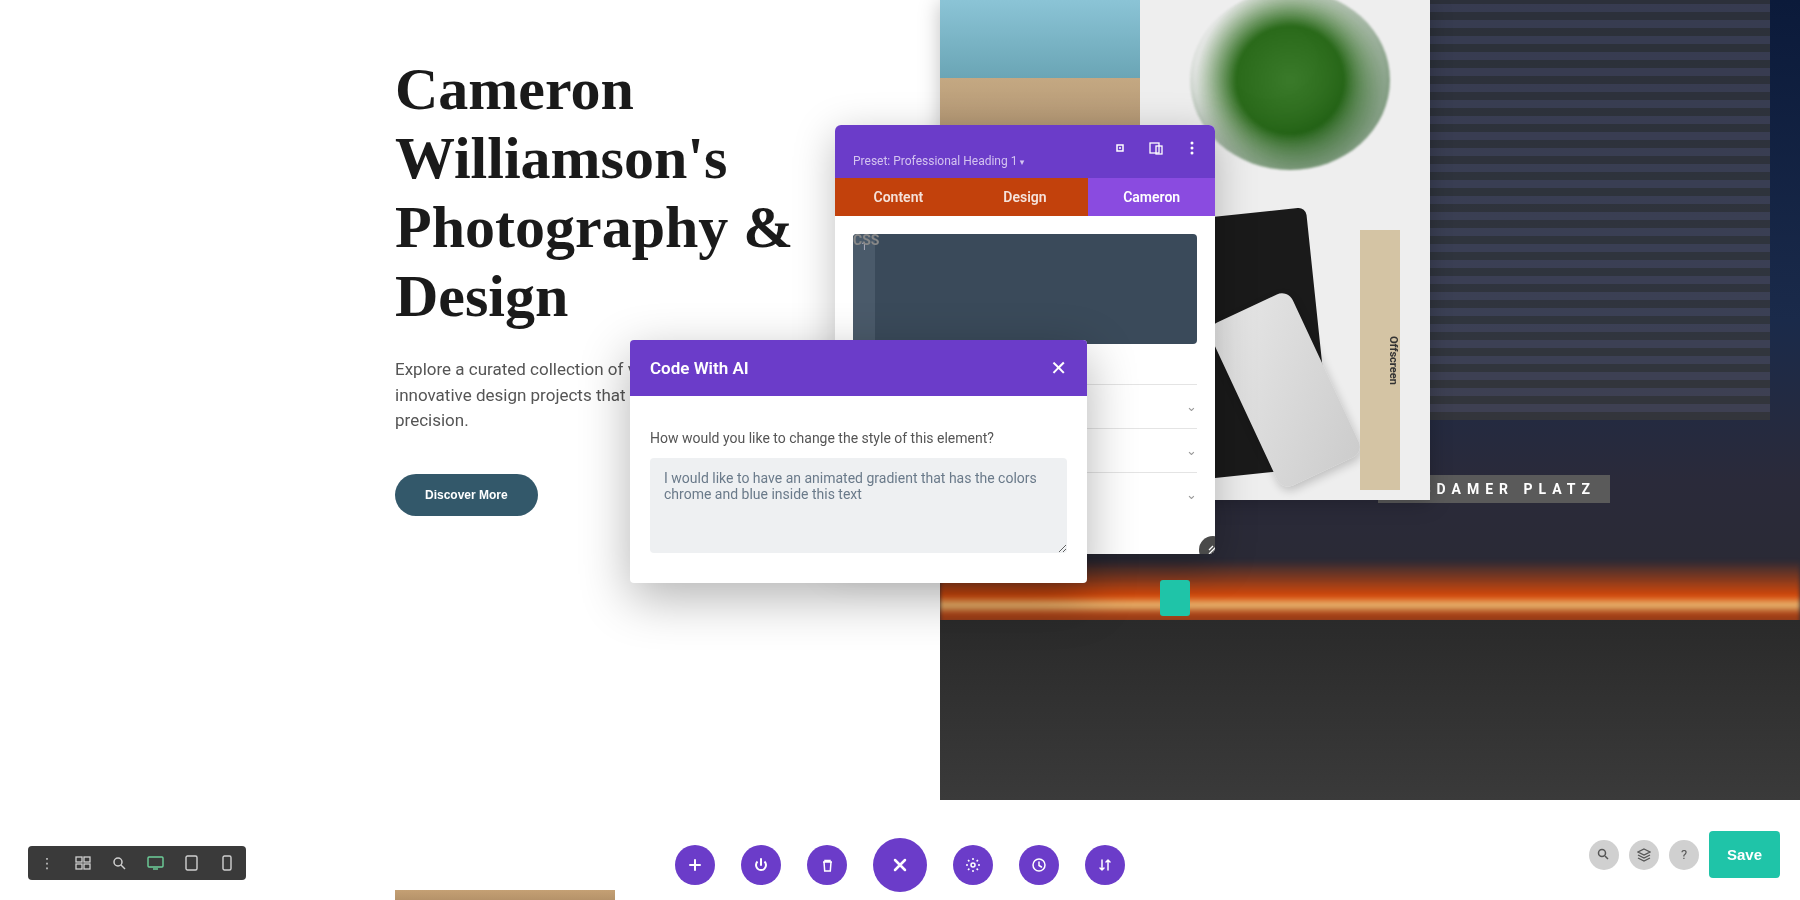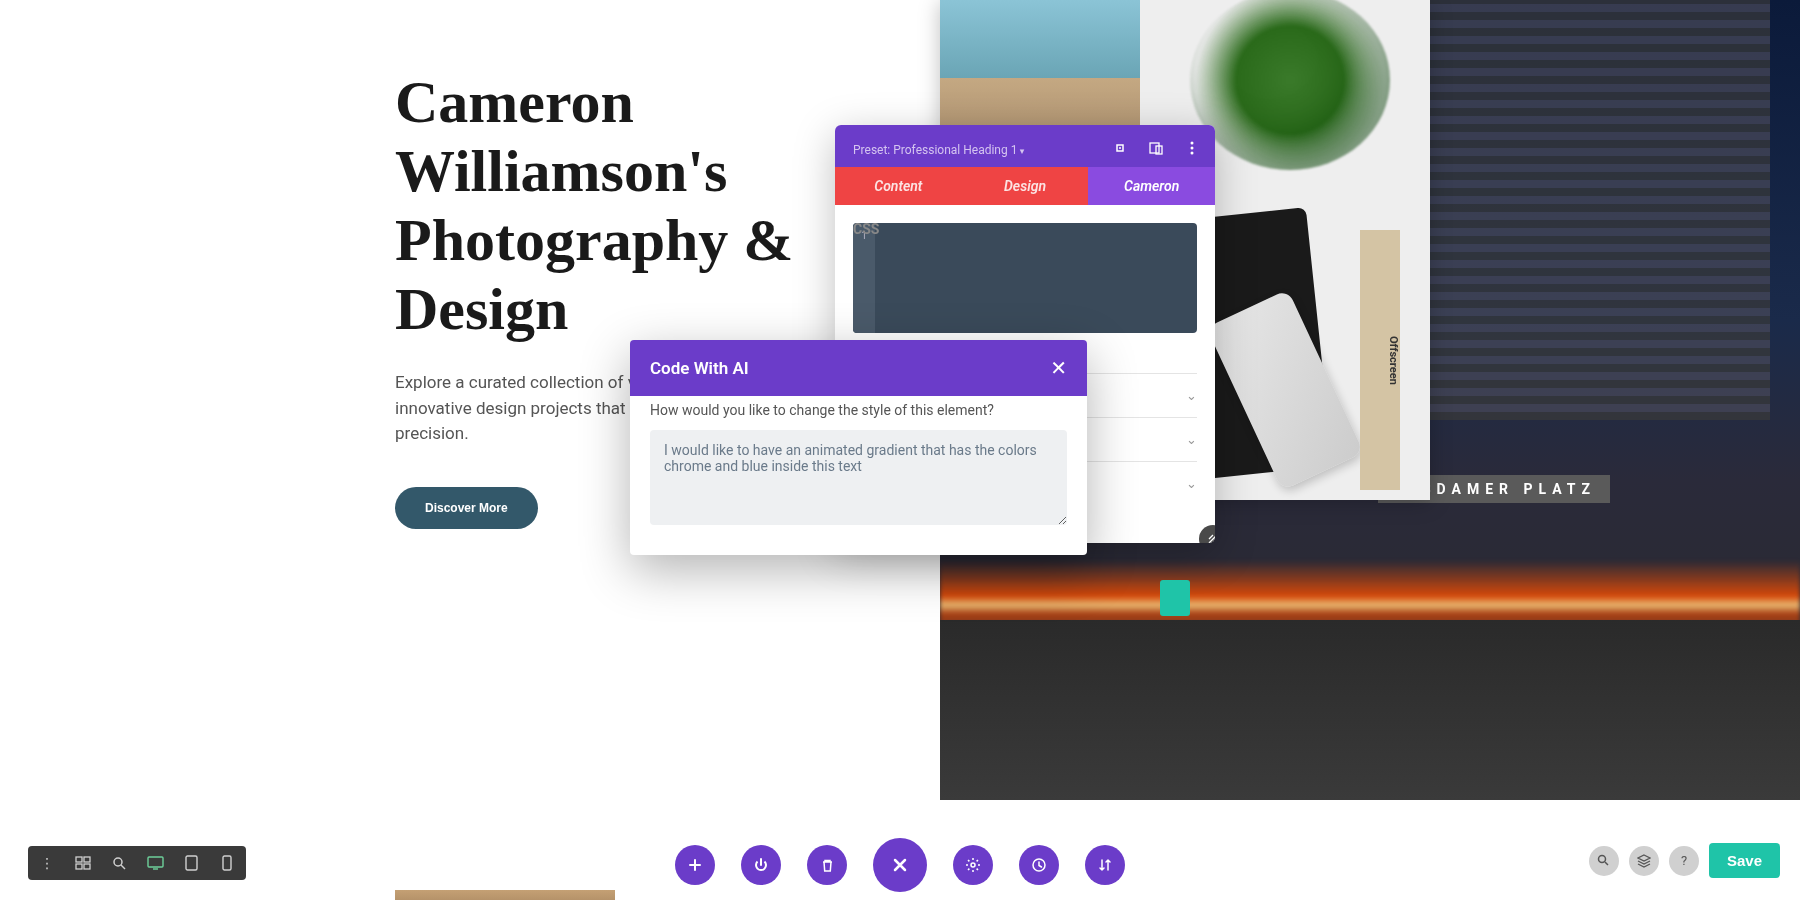--- a/index.html
+++ b/index.html
@@ -1,21 +1,21 @@
 <!DOCTYPE html>
 <html><head>
 <meta charset="utf-8">
 <style>
 * { margin: 0; padding: 0; box-sizing: border-box; }
 body { font-family: -apple-system, BlinkMacSystemFont, "Segoe UI", Roboto, sans-serif; background: #fff; width: 1800px; height: 900px; overflow: hidden; position: relative; }
 
 
 .page-left { position: absolute; left: 395px; top: 30px; width: 500px; }
 .eyebrow { font-size: 15px; letter-spacing: 2px; color: #3a5a6b; font-weight: 600; text-transform: uppercase; }
-.main-heading { font-family: Georgia, 'Times New Roman', serif; font-size: 60px; font-weight: 600; color: #1a1a1a; line-height: 1.15; margin-top: 38px; }
+.main-heading { font-family: Georgia, 'Times New Roman', serif; font-size: 60px; font-weight: 600; color: #1a1a1a; line-height: 1.15; margin-top: 25px; }
 .body-text { font-size: 17px; color: #555; line-height: 1.5; margin-top: 26px; max-width: 420px; }
 .cta-button { display: inline-block; margin-top: 40px; background: #33586a; color: #fff; padding: 14px 30px; border-radius: 999px; font-size: 12px; font-weight: 600; border: none; cursor: pointer; }
 
 
 .hero-bg { position: absolute; right: 0; top: 0; width: 860px; height: 800px; overflow: hidden; }
 .hero-bg .city { position: absolute; right: 0; top: 0; width: 100%; height: 100%; background: linear-gradient(180deg, #0b1a3a 0%, #1a2a4a 40%, #2a2a3a 60%, #2a2a2a 100%); }
 .hero-bg .buildings { position: absolute; right: 30px; top: 0; width: 380px; height: 420px; background: repeating-linear-gradient(0deg, #3a3a3a 0 8px, #4a4a5a 8px 16px), repeating-linear-gradient(90deg, rgba(0,0,0,0.2) 0 10px, transparent 10px 20px); opacity: 0.7; }
 .hero-bg .streak { position: absolute; bottom: 150px; left: 0; width: 100%; height: 90px; background: linear-gradient(180deg, rgba(255,80,0,0) 0%, rgba(255,80,0,0.8) 40%, rgba(255,200,120,0.9) 50%, rgba(255,80,0,0.6) 60%, rgba(255,80,0,0) 100%); filter: blur(2px); }
 .hero-bg .road { position: absolute; bottom: 0; left: 0; width: 100%; height: 180px; background: linear-gradient(180deg, #2a2a2a, #3a3a3a); }
 .hero-bg .sign { position: absolute; right: 190px; top: 475px; background: #5a5a5a; color: #fff; font-size: 14px; letter-spacing: 6px; padding: 6px 14px; font-weight: 700; }
@@ -23,59 +23,59 @@
 .desk-overlay .beach { position: absolute; left: 0; top: 0; width: 200px; height: 130px; background: linear-gradient(180deg, #8bc4d6 0%, #6aa5b5 60%, #c4a882 60%, #b39774 100%); }
 .desk-overlay .plant { position: absolute; right: 40px; top: -10px; width: 200px; height: 180px; border-radius: 50%; background: radial-gradient(circle at 50% 50%, #3a7a2a 0%, #2a6a1a 40%, transparent 70%); filter: blur(1px); box-shadow: inset -20px -20px 40px rgba(0,60,0,0.5); }
 .desk-overlay .tablet { position: absolute; left: 120px; top: 220px; width: 260px; height: 260px; background: #1a1a1a; border-radius: 8px; transform: rotate(-6deg); }
 .desk-overlay .phone { position: absolute; left: 300px; top: 300px; width: 90px; height: 180px; background: linear-gradient(135deg, #e8e8e8, #ccc); border-radius: 12px; transform: rotate(-25deg); box-shadow: 0 4px 10px rgba(0,0,0,0.2); }
 .desk-overlay .mag { position: absolute; right: 30px; top: 230px; width: 40px; height: 260px; background: #d4c4a4; writing-mode: vertical-rl; text-align: center; font-size: 11px; color: #333; font-weight: 700; padding: 10px 0; }
 
 
 .settings-panel { position: absolute; left: 835px; top: 125px; width: 380px; background: #fff; box-shadow: 0 10px 40px rgba(0,0,0,0.25); border-radius: 6px; overflow: hidden; }
 .settings-header { background: #6b3cc9; color: #fff; padding: 14px 18px 10px; position: relative; }
 .settings-title { font-size: 17px; font-weight: 600; }
-.settings-preset { font-size: 12px; color: #d4c4f0; margin-top: 4px; cursor: pointer; }
+.settings-preset { font-size: 12px; color: #d4c4f0; margin-top: 15px; cursor: pointer; }
 .settings-preset::after { content: " ▾"; font-size: 9px; }
 .settings-header-icons { position: absolute; right: 14px; top: 14px; display: flex; gap: 18px; }
 .settings-header-icons span { cursor: pointer; display: inline-flex; align-items: center; justify-content: center; width: 18px; height: 18px; }
-.settings-tabs { display: flex; background: #ef4444; font-style: italic; }
+.settings-tabs { display: flex; background: #c2410c; }
 .settings-tab { flex: 1; text-align: center; padding: 11px 0; color: #fff; font-size: 14px; font-weight: 600; cursor: pointer; opacity: 0.85; }
 .settings-tab.active { background: #8a4be0; opacity: 1; }
 .settings-body { padding: 0 18px 18px; height: 320px; position: relative; }
 .css-label { font-size: 14px; color: #888; margin-top: 0; position: absolute; top: -2px; left: 18px; font-weight: bold; }
 .code-editor { margin-top: 18px; background: #3a4a5a; border-radius: 4px; height: 110px; display: flex; }
 .code-gutter { width: 22px; background: #4a5a6a; color: #aab; font-size: 11px; text-align: center; padding-top: 6px; border-radius: 4px 0 0 4px; }
 .acc-row { margin-top: 40px; border-top: 1px solid #e4e4e4; padding: 14px 0; display: flex; justify-content: space-between; align-items: center; color: #666; font-size: 13px; cursor: pointer; }
 .acc-row .chev { color: #999; }
 .panel-resize { position: absolute; right: -12px; bottom: -10px; width: 28px; height: 28px; background: #4a4a4a; border-radius: 50%; display: flex; align-items: center; justify-content: center; color: #fff; cursor: nwse-resize; }
 
 
 .ai-modal { position: absolute; left: 630px; top: 340px; width: 457px; background: #fff; box-shadow: 0 15px 50px rgba(0,0,0,0.3); border-radius: 4px; overflow: hidden; }
 .ai-header { background: #6b3cc9; color: #fff; padding: 16px 20px; display: flex; justify-content: space-between; align-items: center; }
 .ai-title { font-size: 17px; font-weight: 600; }
 .ai-close { font-size: 20px; cursor: pointer; font-weight: 300; }
-.ai-body { padding: 6px 20px 26px; }
+.ai-body { padding: 34px 20px 26px; }
 .ai-prompt-label { font-size: 14px; color: #555; margin-bottom: 12px; }
 .ai-textarea { width: 100%; min-height: 95px; background: #eef0f2; border: none; border-radius: 4px; padding: 12px 14px; font-size: 14px; color: #6a7a8a; font-family: inherit; resize: both; }
 .ai-generate { width: 100%; background: #3a9ad9; color: #fff; border: none; padding: 14px; font-size: 15px; font-weight: 600; cursor: pointer; }
 
 .confirm-strip { position: absolute; left: 1160px; top: 580px; width: 30px; height: 36px; background: #1fc4a8; border-radius: 3px; }
 
 
 .bottom-bar { position: absolute; left: 0; right: 0; bottom: 0; height: 70px; display: flex; align-items: center; justify-content: center; }
 .bottom-circle { width: 40px; height: 40px; border-radius: 50%; background: #6b3cc9; color: #fff; display: inline-flex; align-items: center; justify-content: center; margin: 0 13px; cursor: pointer; font-size: 16px; }
 .bottom-circle.big { width: 54px; height: 54px; font-size: 21px; }
 
 .left-tools { position: absolute; left: 28px; bottom: 20px; background: #3a3a3a; border-radius: 4px; display: flex; padding: 6px 8px; gap: 14px; }
 .left-tools span { color: #d0d0d0; width: 22px; height: 22px; display: inline-flex; align-items: center; justify-content: center; cursor: pointer; font-size: 14px; }
 .left-tools span.active { color: #6dd09a; }
 
 .right-tools { position: absolute; right: 20px; bottom: 22px; display: flex; align-items: center; gap: 10px; }
 .right-tools .tool-circle { width: 30px; height: 30px; border-radius: 50%; background: #d0d0d0; color: #555; display: inline-flex; align-items: center; justify-content: center; cursor: pointer; font-size: 13px; }
-.save-btn { background: #1fc4a8; color: #fff; border: none; padding: 9px 18px; border-radius: 4px; font-size: 15px; font-weight: 600; cursor: pointer; }
+.save-btn { background: #1fc4a8; color: #fff; border: none; padding: 15px 18px; border-radius: 4px; font-size: 15px; font-weight: 600; cursor: pointer; }
 
 .below-portrait { position: absolute; left: 395px; top: 890px; width: 220px; height: 40px; background: linear-gradient(180deg, #c4a074, #8a6a4a); }
 .below-name { position: absolute; left: 760px; top: 895px; font-family: Georgia, serif; font-size: 27px; color: #333; font-style: italic; }
 
 svg { display: block; }
 </style>
 </head>
 <body>
 
 <div class="hero-bg">

